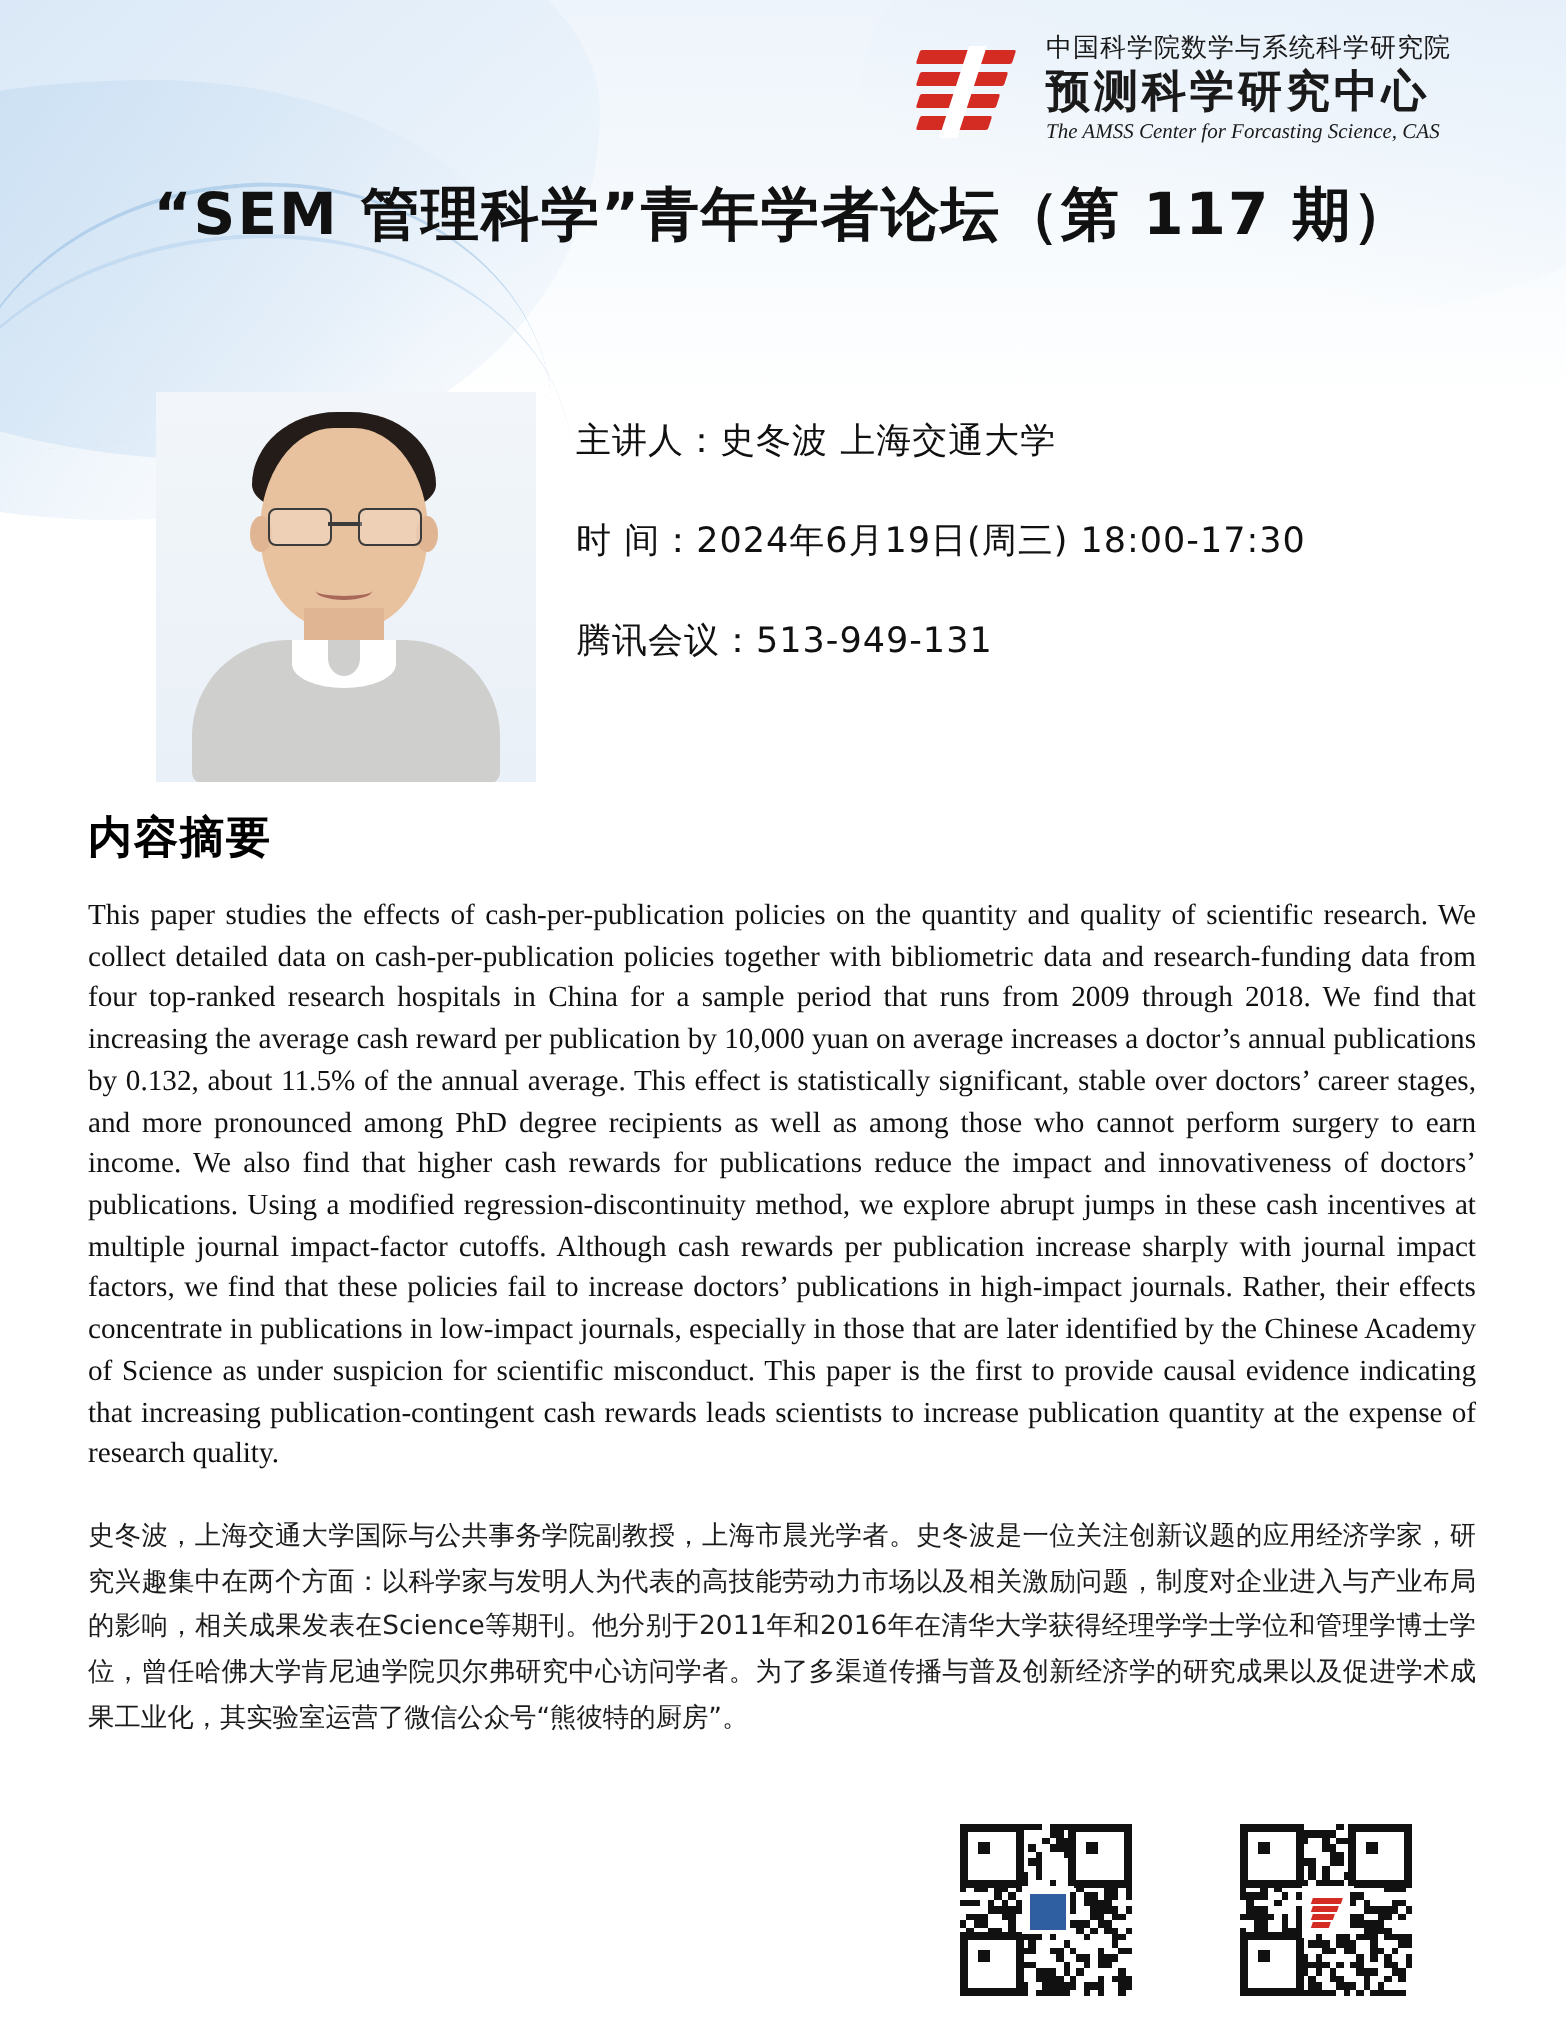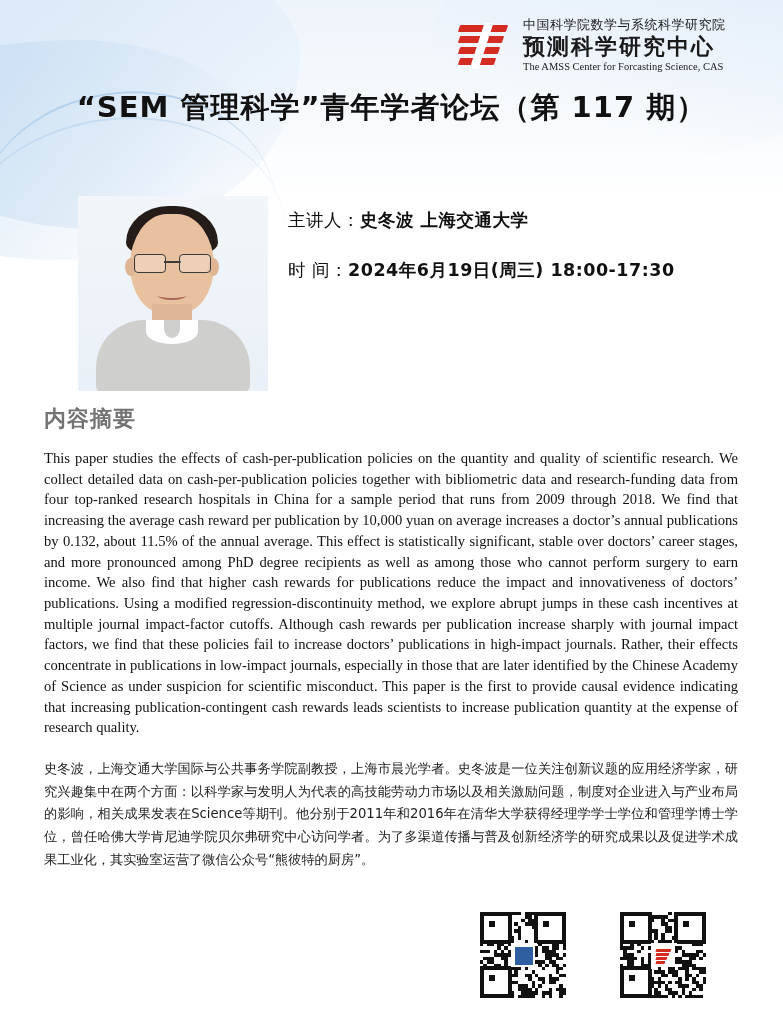--- a/index.html
+++ b/index.html
@@ -166,21 +166,21 @@
     font-family: "DejaVu Sans", "Liberation Sans", sans-serif;
     font-size: 13px; color: #1a1a1a; letter-spacing: .5px; white-space: nowrap;
   }
   .amss-cn2 {
     font-family: "DejaVu Sans", "Liberation Sans", sans-serif;
     font-size: 22px; font-weight: bold; color: #1a1a1a; letter-spacing: 2px;
     margin-top: 1px; white-space: nowrap;
   }
   .amss-en {
     font-family: "Liberation Serif", serif;
-    font-size: 10.5px; color: #1a1a1a; margin-top: 2px; white-space: nowrap;
+    font-size: 10.5px; color: #1a1a1a; margin-top: 2px; white-space: nowrap; font-style: italic;
   }
 
   
   .title-main {
     position: absolute;
     left: 0; top: 88px;
     width: 783px;
     text-align: center;
     font-family: "DejaVu Sans", "Liberation Sans", sans-serif;
     font-size: 29px;
@@ -296,30 +296,30 @@
     width: 470px;
   }
   .info-row {
     font-family: "DejaVu Sans", "Liberation Sans", sans-serif;
     font-size: 17.5px;
     color: #111111;
     margin-bottom: 26px;
     white-space: nowrap;
     letter-spacing: .5px;
   }
-  .info-row .val { font-weight: bold; }
+  .info-row .val { font-weight: normal; }
   .info-row .lbl { font-weight: normal; }
 
   
   .sec-title {
     position: absolute;
     font-family: "DejaVu Sans", "Liberation Sans", sans-serif;
     font-weight: bold;
     font-size: 22px;
-    color: #737373;
+    color: #000000;
     letter-spacing: 1px;
   }
   #abstract-title { left: 44px; top: 404px; }
   #bio-title { left: 44px; top: 710px; }
 
   .abstract-body {
     position: absolute;
     left: 44px; top: 448px;
     width: 694px;
     font-family: "Liberation Serif", serif;
@@ -442,20 +442,23 @@
     <div class="sweater"></div>
     <div class="collar"></div>
   </div>
 
   <div class="info">
     <div class="info-row">
       <span class="lbl">主讲人：</span><span class="val">史冬波  上海交通大学</span>
     </div>
     <div class="info-row">
       <span class="lbl">时  间：</span><span class="val">2024年6月19日(周三) 18:00-17:30</span>
+    </div>
+    <div class="info-row">
+      <span class="lbl">腾讯会议：</span><span class="val">513-949-131</span>
     </div>
   </div>
 
   <div class="sec-title" id="abstract-title">内容摘要</div>
   <div class="abstract-body">This paper studies the effects of cash-per-publication policies on the quantity and quality of scientific research. We collect detailed data on cash-per-publication policies together with bibliometric data and research-funding data from four top-ranked research hospitals in China for a sample period that runs from 2009 through 2018. We find that increasing the average cash reward per publication by 10,000 yuan on average increases a doctor’s annual publications by 0.132, about 11.5% of the annual average. This effect is statistically significant, stable over doctors’ career stages, and more pronounced among PhD degree recipients as well as among those who cannot perform surgery to earn income. We also find that higher cash rewards for publications reduce the impact and innovativeness of doctors’ publications. Using a modified regression-discontinuity method, we explore abrupt jumps in these cash incentives at multiple journal impact-factor cutoffs. Although cash rewards per publication increase sharply with journal impact factors, we find that these policies fail to increase doctors’ publications in high-impact journals. Rather, their effects concentrate in publications in low-impact journals, especially in those that are later identified by the Chinese Academy of Science as under suspicion for scientific misconduct. This paper is the first to provide causal evidence indicating that increasing publication-contingent cash rewards leads scientists to increase publication quantity at the expense of research quality.</div>
 
   <div class="bio-body">史冬波，上海交通大学国际与公共事务学院副教授，上海市晨光学者。史冬波是一位关注创新议题的应用经济学家，研究兴趣集中在两个方面：以科学家与发明人为代表的高技能劳动力市场以及相关激励问题，制度对企业进入与产业布局的影响，相关成果发表在Science等期刊。他分别于2011年和2016年在清华大学获得经理学学士学位和管理学博士学位，曾任哈佛大学肯尼迪学院贝尔弗研究中心访问学者。为了多渠道传播与普及创新经济学的研究成果以及促进学术成果工业化，其实验室运营了微信公众号“熊彼特的厨房”。</div>
 
   <div class="qr" id="qr-left">
     <div class="qr-cells">

